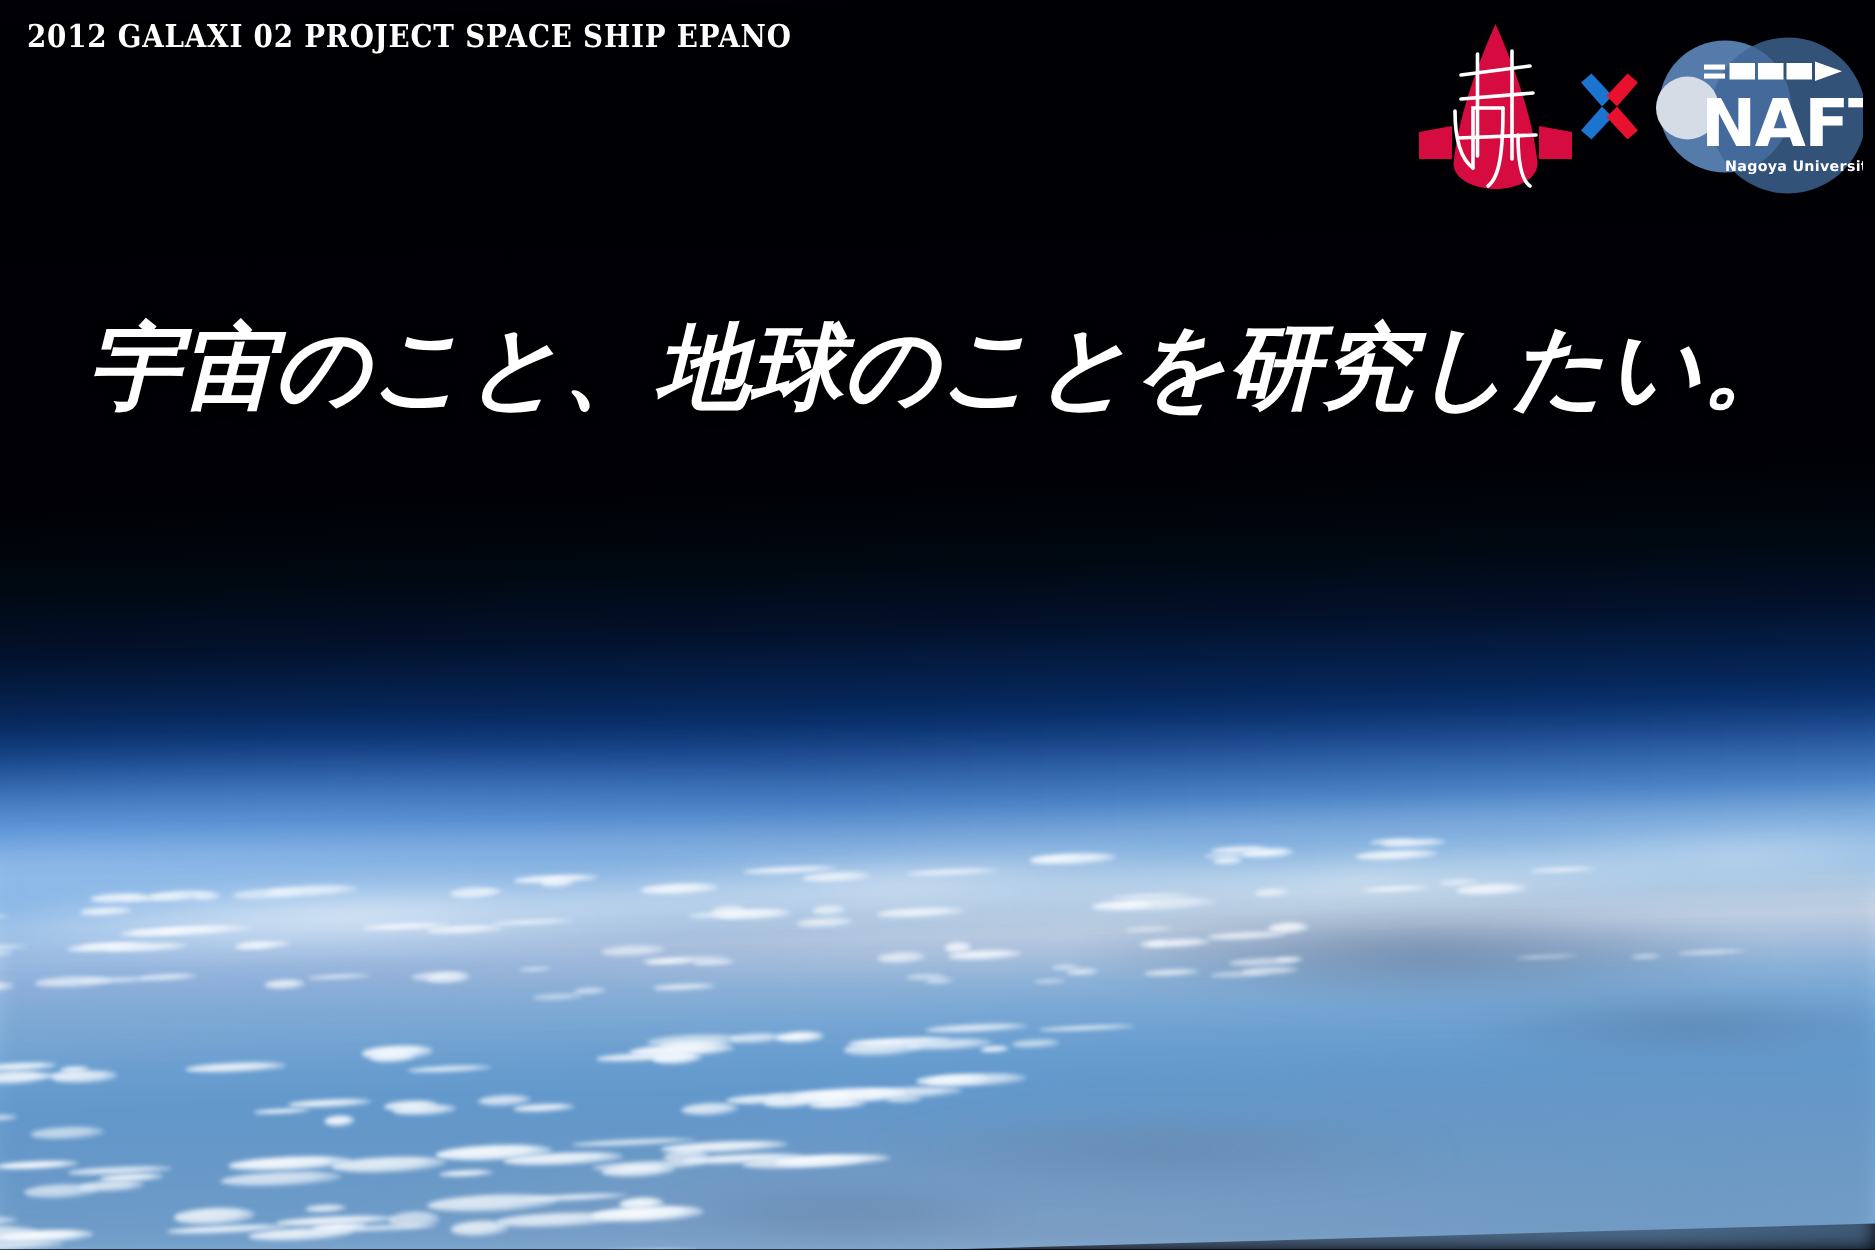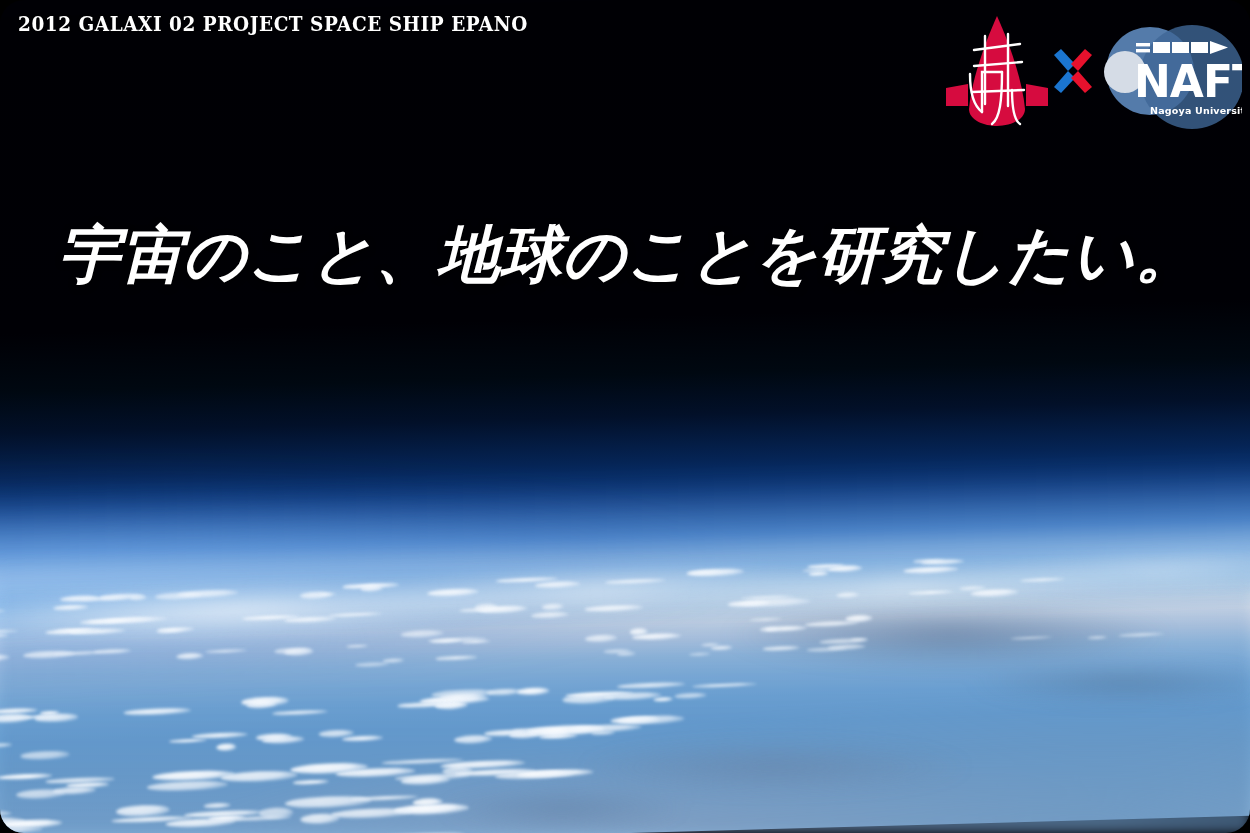--- a/index.html
+++ b/index.html
@@ -12,21 +12,20 @@
     font-family: "Liberation Sans", "DejaVu Sans", sans-serif;
   }
 
   .poster {
     position: relative;
     width: 1250px;
     height: 833px;
     overflow: hidden;
     background: #000005;
     user-select: none;
-    border-radius: 24px;
   }
 
   
   .photo {
     position: absolute;
     inset: 0;
     overflow: hidden;
   }
 
   
@@ -228,21 +227,20 @@
   .headline-line.line-1 {
     font-size: 54px;
     font-weight: 300;
     letter-spacing: 1px;
     text-shadow: 0 1px 5px rgba(0,0,0,0.75);
   }
   .headline-line.line-2 {
     font-size: 62px;
     font-weight: bold;
     letter-spacing: 0.5px;
-    margin-top: 10px;
     text-shadow: 0 2px 7px rgba(0,0,0,0.8);
   }
 </style>
 </head>
 <body>
 
 <div class="poster">
 
   <div class="photo">
     <div class="sky"></div>

